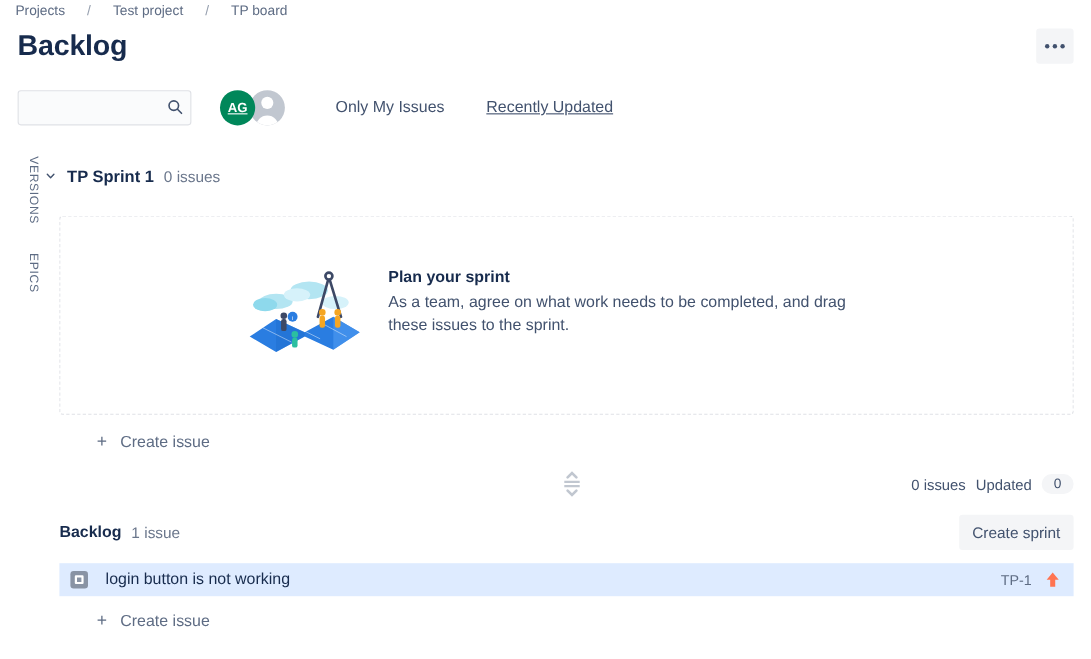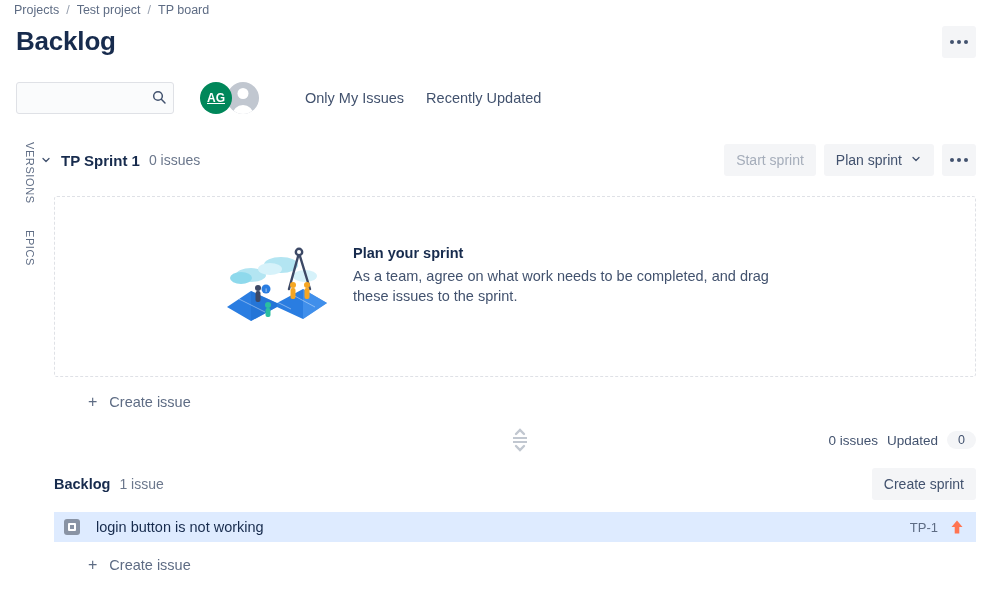--- a/index.html
+++ b/index.html
@@ -8,21 +8,21 @@
     background: #ffffff;
     font-family: "Liberation Sans", sans-serif;
     color: #42526e;
     overflow: hidden;
   }
   .page { position: relative; width: 992px; height: 599px; }
 
   
   .breadcrumb {
     position: absolute; left: 14px; top: 3px;
-    display: flex; align-items: center; gap: 7px;
+    display: flex; align-items: center; gap: 20px;
     font-size: 12.5px; color: #5e6c84;
   }
   .breadcrumb a { color: #5e6c84; text-decoration: none; cursor: pointer; }
   .breadcrumb .sep { color: #97a0af; }
 
   
   .page-title {
     position: absolute; left: 16px; top: 26px;
     font-size: 26px; font-weight: bold; color: #172b4d;
     letter-spacing: -0.2px;
@@ -88,21 +88,21 @@
   .avatar-anon .body {
     position: absolute; bottom: -7px; left: 50%; transform: translateX(-50%);
     width: 21px; height: 16px; border-radius: 11px 11px 0 0; background: #ffffff;
   }
   .filter-btn {
     background: transparent; border: none; cursor: pointer;
     font-size: 14.5px; color: #42526e; padding: 6px 8px;
     border-radius: 3px; font-family: "Liberation Sans", sans-serif;
   }
   .filter-only { margin-left: 38px; }
-  .filter-recent { margin-left: 6px; }
+  .filter-recent { margin-left: 22px; text-decoration: underline; }
 
   
   .rail {
     position: absolute; left: 12px; top: 142px;
     width: 24px; height: 130px;
   }
   .rail-label {
     position: absolute; left: 0; width: 24px;
     font-size: 11px; letter-spacing: 0.6px; color: #5e6c84;
     writing-mode: vertical-rl; text-orientation: mixed;
@@ -268,36 +268,20 @@
 
   <div class="sprint-header">
     <span class="chev-toggle">
       <svg width="12" height="12" viewBox="0 0 24 24" fill="none" stroke="#42526e" stroke-width="2.6" stroke-linecap="round" stroke-linejoin="round">
         <polyline points="6,9 12,15 18,9"></polyline>
       </svg>
     </span>
     <span class="sprint-name">TP Sprint 1</span>
     <span class="sprint-count">0 issues</span>
 
-    <div class="sprint-actions">
-      <button class="btn btn-disabled">Start sprint</button>
-      <button class="btn">
-        <span>Plan sprint</span>
-        <span>
-          <svg width="12" height="12" viewBox="0 0 24 24" fill="none" stroke="#42526e" stroke-width="2.6" stroke-linecap="round" stroke-linejoin="round">
-            <polyline points="6,9 12,15 18,9"></polyline>
-          </svg>
-        </span>
-      </button>
-      <button class="dots-btn">
-        <i></i>
-        <i></i>
-        <i></i>
-      </button>
-    </div>
   </div>
 
   <div class="dropzone">
     <div class="empty-inner">
       <span>
         <svg width="112" height="84" viewBox="0 0 112 84">
 
           <ellipse cx="30" cy="30" rx="15" ry="7" fill="#b3e5f2"></ellipse>
           <ellipse cx="20" cy="33" rx="11" ry="6" fill="#8ed9ec"></ellipse>
           <ellipse cx="60" cy="20" rx="17" ry="8" fill="#b3e5f2"></ellipse>

